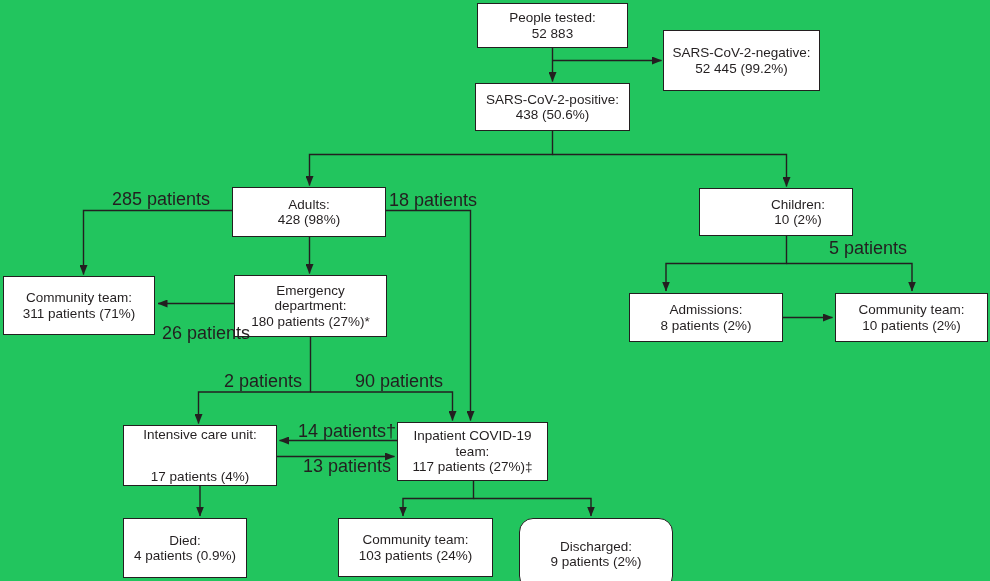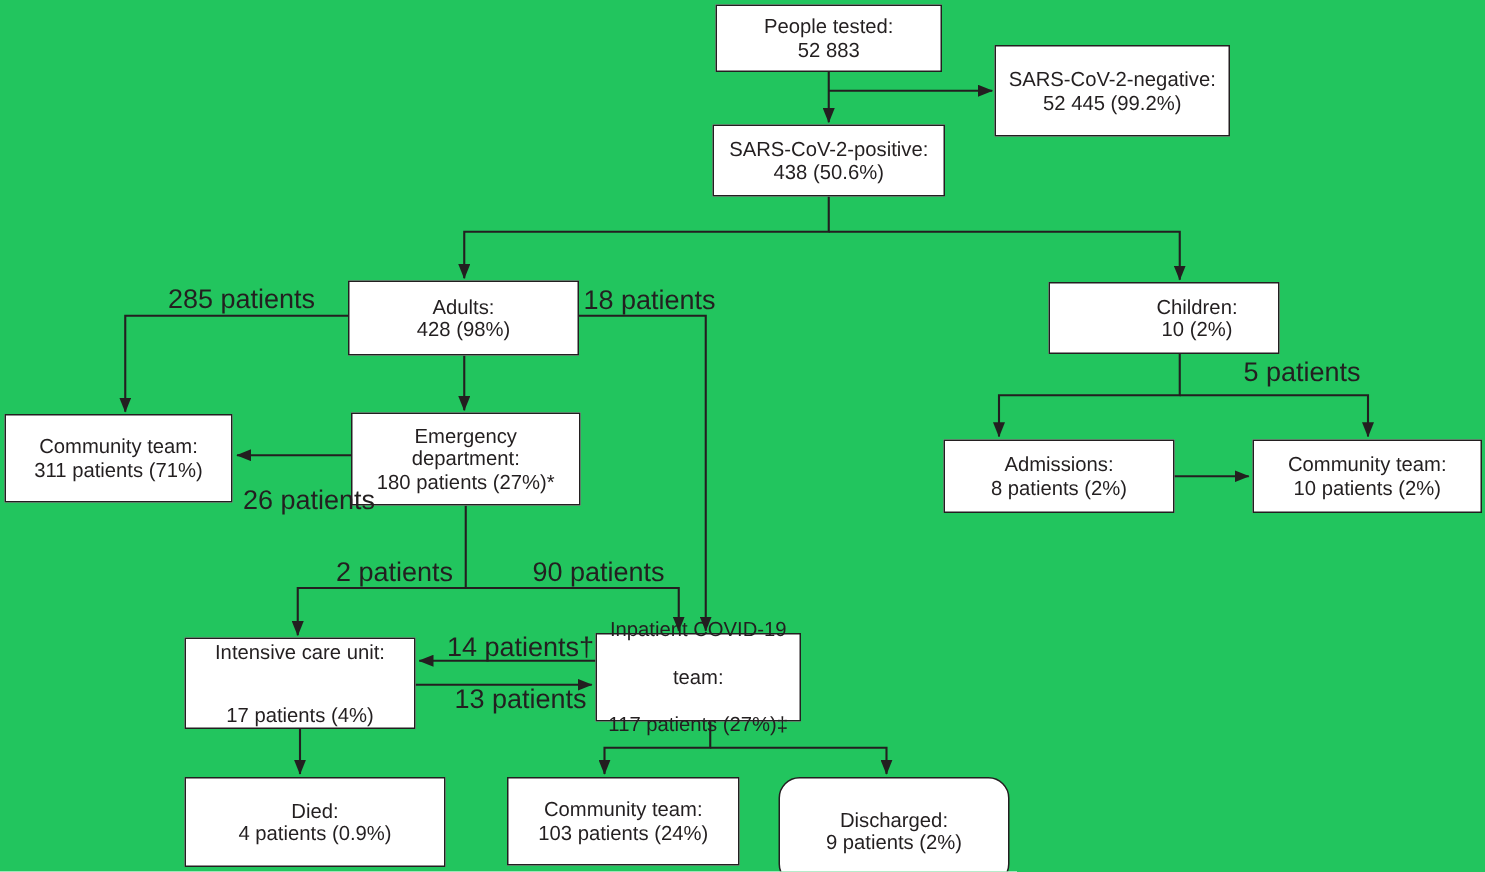--- a/index.html
+++ b/index.html
@@ -135,27 +135,27 @@
   <div class="node" style="left:835px;top:293px;width:153px;height:49px;">
     <span>Community team:</span>
     <span>10 patients (2%)</span>
   </div>
 
   <div class="node" style="left:123px;top:425px;width:154px;height:61px;gap:27px;">
     <span>Intensive care unit:</span>
     <span>17 patients (4%)</span>
   </div>
 
-  <div class="node" style="left:397px;top:422px;width:137px;height:59px;gap:16px;">
+  <div class="node" style="left:397px;top:422px;width:151px;height:59px;">
     <span>Inpatient COVID-19</span>
     <span>team:</span>
     <span>117 patients (27%)‡</span>
   </div>
 
-  <div class="node" style="left:123px;top:518px;width:174px;height:60px;">
+  <div class="node" style="left:123px;top:518px;width:124px;height:60px;">
     <span>Died:</span>
     <span>4 patients (0.9%)</span>
   </div>
 
   <div class="node" style="left:338px;top:518px;width:155px;height:59px;">
     <span>Community team:</span>
     <span>103 patients (24%)</span>
   </div>
 
   <div class="node" style="left:519px;top:518px;width:154px;height:72px;border-radius:14px;">

